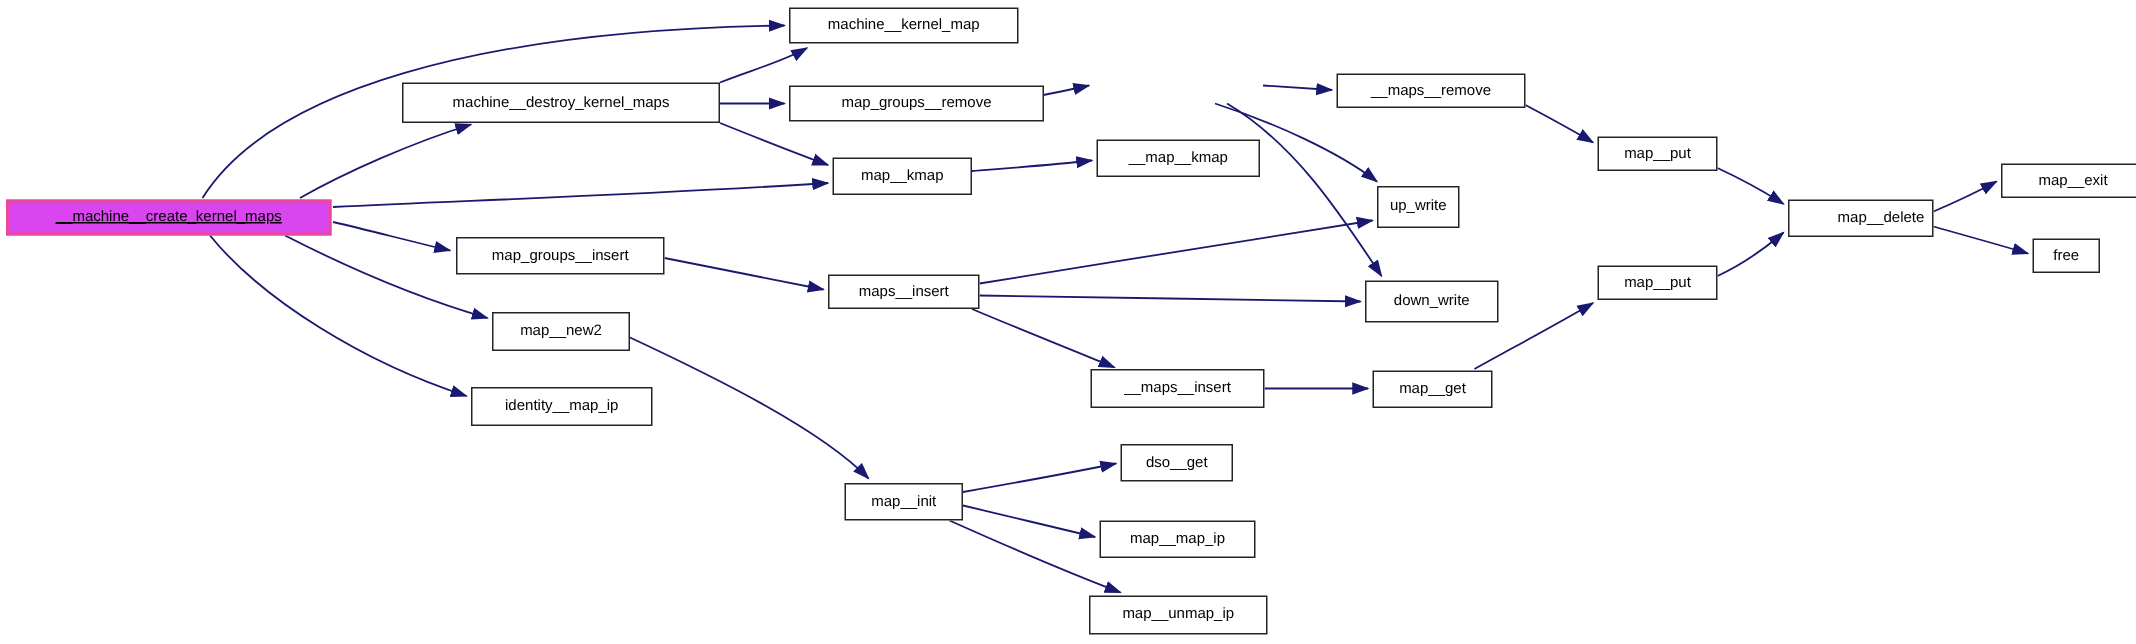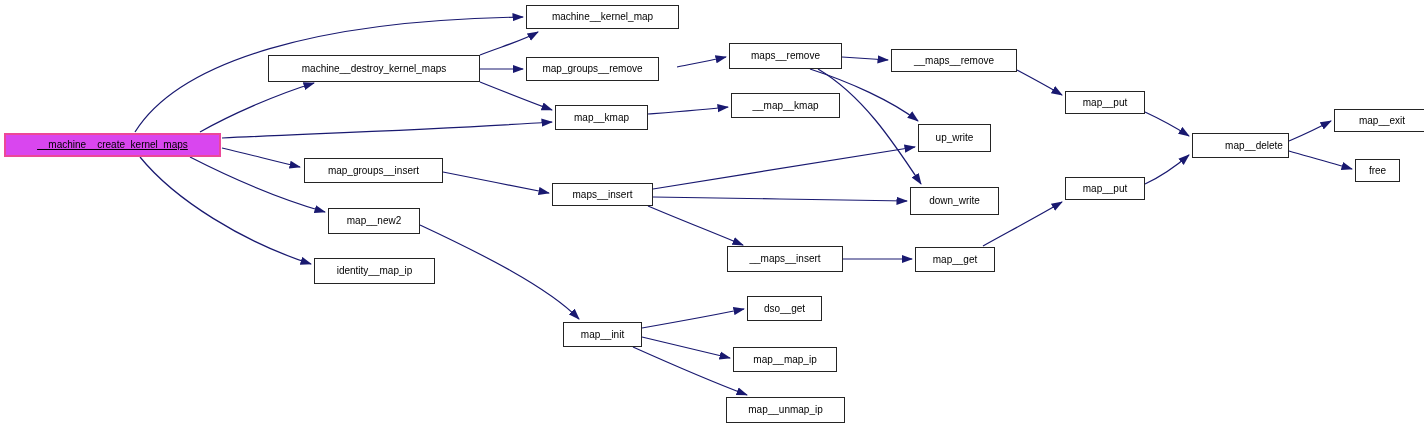--- a/index.html
+++ b/index.html
@@ -92,33 +92,32 @@
     <path class="edge" marker-end="url(#arrowhead)" d="M 642 337 C 671 344, 701 351, 730 358"></path>
     <path class="edge" marker-end="url(#arrowhead)" d="M 633 347 C 671 364, 710 381, 747 395"></path>
   </svg>
 
   <div class="node focus" style="left:4px; top:133px; width:217px; height:24px;">__machine__create_kernel_maps</div>
 
   <div class="node" style="left:268px; top:55px; width:212px; height:27px;">machine__destroy_kernel_maps</div>
 
   <div class="node" style="left:526px; top:5px; width:153px; height:24px;">machine__kernel_map</div>
 
-  <div class="node" style="left:526px; top:57px; width:133px; height:24px;">map_groups__remove</div>
+  <div class="node" style="left:526px; top:57px; width:170px; height:24px;">map_groups__remove</div>
 
-  <div class="node" style="left:729px; top:43px; width:113px; height:26px;">maps__remove</div>
 
   <div class="node" style="left:891px; top:49px; width:126px; height:23px;">__maps__remove</div>
 
   <div class="node" style="left:1065px; top:91px; width:80px; height:23px;">map__put</div>
 
   <div class="node" style="left:555px; top:105px; width:93px; height:25px;">map__kmap</div>
 
   <div class="node" style="left:731px; top:93px; width:109px; height:25px;text-align:right;">__map__kmap</div>
 
-  <div class="node" style="left:918px; top:124px; width:73px; height:28px;">up_write</div>
+  <div class="node" style="left:918px; top:124px; width:55px; height:28px;">up_write</div>
 
   <div class="node" style="left:910px; top:187px; width:89px; height:28px;">down_write</div>
 
   <div class="node" style="left:1065px; top:177px; width:80px; height:23px;">map__put</div>
 
   <div class="node" style="left:1192px; top:133px; width:97px; height:25px;padding-left:27px;">map__delete</div>
 
   <div class="node" style="left:1334px; top:109px; width:96px; height:23px;">map__exit</div>
 
   <div class="node" style="left:1355px; top:159px; width:45px; height:23px;">free</div>

